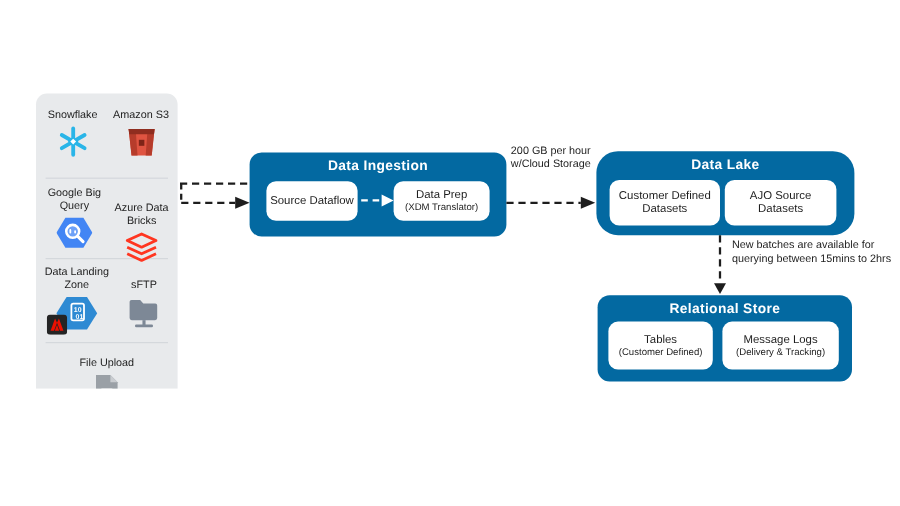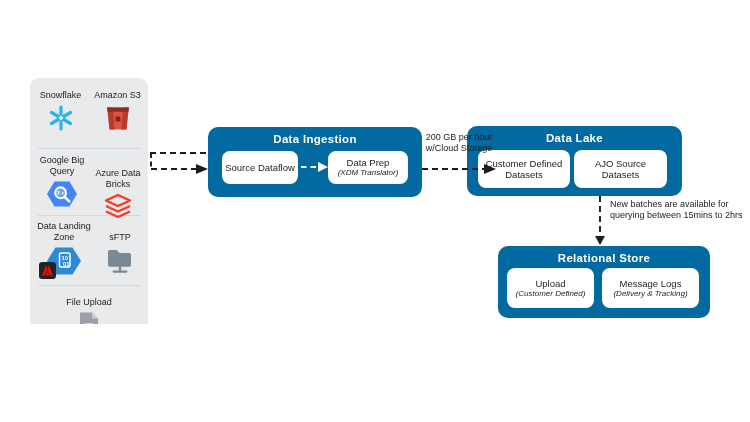--- a/index.html
+++ b/index.html
@@ -13,24 +13,24 @@
   .lbl{font-size:9px;line-height:10.5px;color:#1d1d1d;display:flex;align-items:flex-end;justify-content:center;}
   .h1{height:11px;} .h2{height:21px;}
   .ico{margin-top:4px;position:relative;line-height:0;}
   .adobe-badge{position:absolute;left:-7px;bottom:-3px;}
   
   .container{position:absolute;background:#0369a1;border-radius:10px;}
   .ttl{color:#ffffff;font-weight:bold;font-size:11.5px;letter-spacing:.3px;text-align:center;padding-top:6px;}
   .node{position:absolute;background:#ffffff;border-radius:8px;display:flex;flex-direction:column;
         align-items:center;justify-content:center;text-align:center;padding:2px;box-sizing:border-box;}
   .nlbl{font-size:9.5px;line-height:11px;color:#1d1d1d;}
-  .nsub{font-size:8px;font-style:italic;line-height:9.5px;color:#1d1d1d;}
+  .nsub{font-size:8px;line-height:9.5px;color:#1d1d1d;}
   .nsub:empty{display:none;}
   
-  .throughput{position:absolute;left:419px;top:132px;width:80px;text-align:center;
+  .throughput{position:absolute;left:419px;top:120px;width:80px;text-align:center;
               font-size:9px;line-height:11px;}
   .batch-note{position:absolute;left:610px;top:199px;width:138px;text-align:left;}
   .batch-note .main{font-size:9px;line-height:11px;}
   .batch-note .detail{font-size:7.5px;font-style:italic;line-height:8.5px;margin-top:1px;}
   .connectors{position:absolute;left:0;top:0;z-index:5;pointer-events:none;}
 </style>
 </head>
 <body>
 
 <div class="canvas">
@@ -145,36 +145,36 @@
     <div class="node" style="left:14px;top:24px;width:76px;height:33px;">
       <div class="nlbl">Source Dataflow</div>
 
     </div>
     <div class="node" style="left:120px;top:24px;width:80px;height:33px;">
       <div class="nlbl">Data Prep</div>
       <div class="nsub">(XDM Translator)</div>
     </div>
   </div>
 
-  <div class="container" style="left:467px;top:126px;width:215px;height:70px;">
+  <div class="container" style="left:497px;top:126px;width:215px;height:70px;border-radius:18px;">
     <div class="ttl">Data Lake</div>
     <div class="node" style="left:11px;top:24px;width:92px;height:38px;">
       <div class="nlbl">Customer Defined Datasets</div>
 
     </div>
     <div class="node" style="left:107px;top:24px;width:93px;height:38px;">
       <div class="nlbl">AJO Source Datasets</div>
 
     </div>
   </div>
 
   <div class="container" style="left:498px;top:246px;width:212px;height:72px;">
     <div class="ttl">Relational Store</div>
     <div class="node" style="left:9px;top:22px;width:87px;height:40px;">
-      <div class="nlbl">Upload</div>
+      <div class="nlbl">Tables</div>
       <div class="nsub">(Customer Defined)</div>
     </div>
     <div class="node" style="left:104px;top:22px;width:97px;height:40px;">
       <div class="nlbl">Message Logs</div>
       <div class="nsub">(Delivery &amp; Tracking)</div>
     </div>
   </div>
 
   <div class="throughput">
     <div>200 GB per hour</div>

